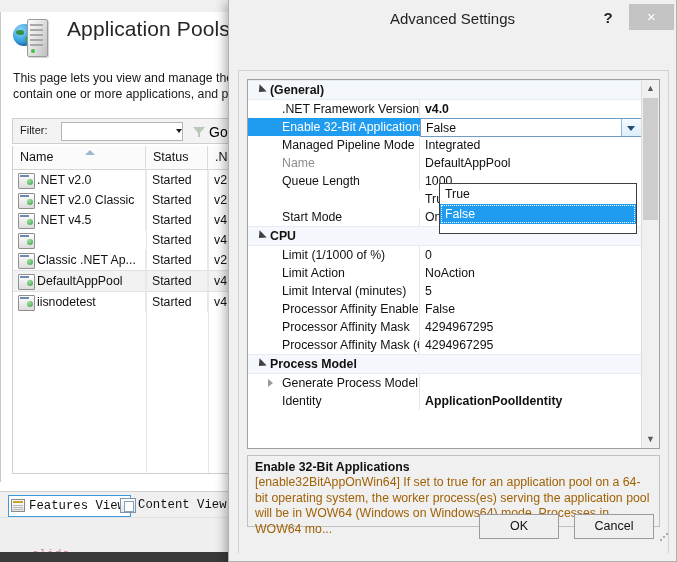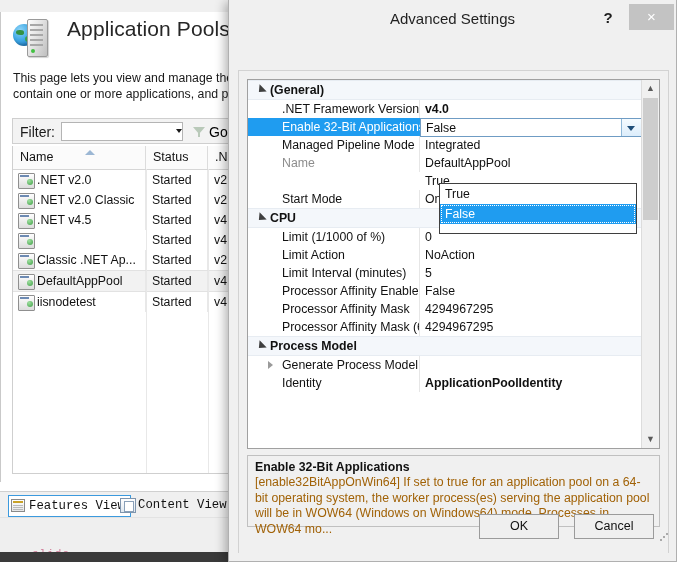--- a/index.html
+++ b/index.html
@@ -43,21 +43,21 @@
 
   .page-title { position:absolute; left:58px; top:3px; font-size:21px; color:#262626; font-weight:400;
     letter-spacing:.1px; white-space:nowrap; }
   .page-desc { position:absolute; left:13px; top:70px; width:250px; font-size:12.3px; color:#1a1a1a;
     line-height:16px; white-space:nowrap;}
   .page-desc div { white-space: nowrap; }
 
   
   .filterbar { position:absolute; left:12px; top:118px; width:238px; height:26px;
     background:#f3f3f3; border:1px solid #cfcfcf; box-sizing:border-box; }
-  .filter-label { position:absolute; left:7px; top:5px; font-size:14px; color:#1a1a1a; }
+  .filter-label { position:absolute; left:7px; top:5px; font-size:11px; color:#1a1a1a; }
   .filter-input { position:absolute; left:48px; top:3px; width:122px; height:19px; background:#fff;
     border:1px solid #b4b4b4; box-sizing:border-box; }
   .filter-caret { position:absolute; left:163px; top:10px; width:0;height:0;
      border-left:3.5px solid transparent;border-right:3.5px solid transparent;border-top:4px solid #1a1a1a;}
   .funnel { position:absolute; left:180px; top:7px; width:12px; height:12px;}
   .funnel:before{content:"";position:absolute;left:0;top:1px;width:0;height:0;
     border-left:6px solid transparent;border-right:6px solid transparent;border-top:7px solid #b9c9b9;}
   .funnel:after{content:"";position:absolute;left:5px;top:7px;width:2px;height:4px;background:#b9c9b9;}
   .go-label { position:absolute; left:196px; top:5px; font-size:14px; color:#000000; }
   .go-caret { position:absolute; left:224px; top:11px; width:0;height:0;
@@ -324,20 +324,24 @@
           <div class="prow">
             <div class="pname">Managed Pipeline Mode</div>
             <div class="pval">Integrated</div>
           </div>
 
           <div class="prow">
             <div class="pname dim">Name</div>
             <div class="pval">DefaultAppPool</div>
           </div>
 
+          <div class="prow">
+            <div class="pname">Queue Length</div>
+            <div class="pval">1000</div>
+          </div>
 
           <div class="prow">
             <div class="pval">True</div>
           </div>
 
           <div class="prow">
             <div class="pname">Start Mode</div>
             <div class="pval">OnDemand</div>
           </div>
 

